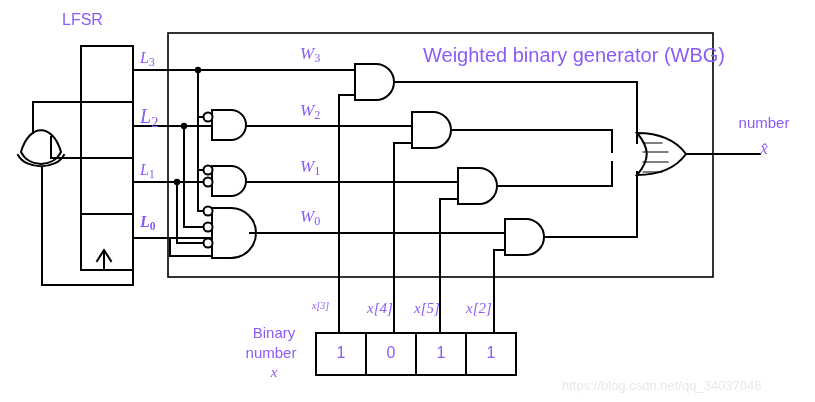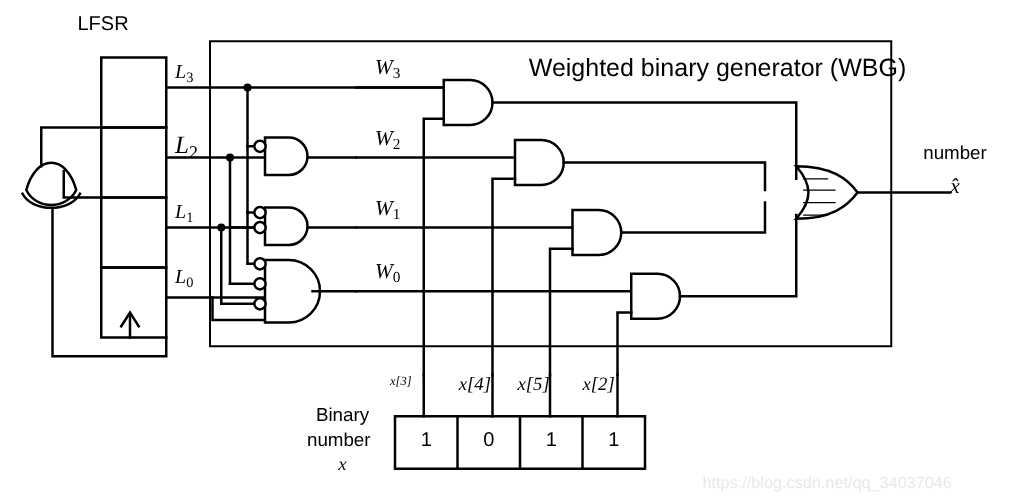--- a/index.html
+++ b/index.html
@@ -1,20 +1,20 @@
 <!DOCTYPE html>
 <html><head>
 <meta charset="utf-8">
 <style>
   html,body{margin:0;padding:0;background:#ffffff;}
   body{width:815px;height:402px;position:relative;overflow:hidden;
        font-family:"Liberation Sans", sans-serif;}
   #stage{position:absolute;left:0;top:0;width:815px;height:402px;}
   svg{position:absolute;left:0;top:0;}
-  .lbl{position:absolute;color:#000000;white-space:nowrap;}
+  .lbl{position:absolute;color:#8b5cf6;white-space:nowrap;}
   .sans{font-family:"Liberation Sans", sans-serif;}
   .ital{font-family:"Liberation Serif", serif;font-style:italic;}
   .watermark{position:absolute;color:#e8e8e8;font-size:13px;
              font-family:"Liberation Sans", sans-serif;white-space:nowrap;}
   .sub{font-size:0.72em;vertical-align:-0.28em;font-style:normal;
        font-family:"Liberation Serif", serif;}
 </style>
 </head>
 <body>
 
@@ -151,21 +151,21 @@
 
 <div class="lbl ital" style="left:140px;top:49px;font-size:16px;">
   <span>L</span><span class="sub">3</span>
 </div>
 <div class="lbl ital" style="left:140px;top:105px;font-size:20px;">
   <span>L</span><span class="sub">2</span>
 </div>
 <div class="lbl ital" style="left:140px;top:161px;font-size:16px;">
   <span>L</span><span class="sub">1</span>
 </div>
-<div class="lbl ital" style="left:140px;top:213px;font-size:16px;">
+<div class="lbl ital" style="left:140px;top:213px;font-size:16px;font-weight:bold;">
   <span>L</span><span class="sub">0</span>
 </div>
 
 <div class="lbl ital" style="left:300px;top:44px;font-size:17px;">
   <span>W</span><span class="sub">3</span>
 </div>
 <div class="lbl ital" style="left:300px;top:101px;font-size:17px;">
   <span>W</span><span class="sub">2</span>
 </div>
 <div class="lbl ital" style="left:300px;top:157px;font-size:17px;">

